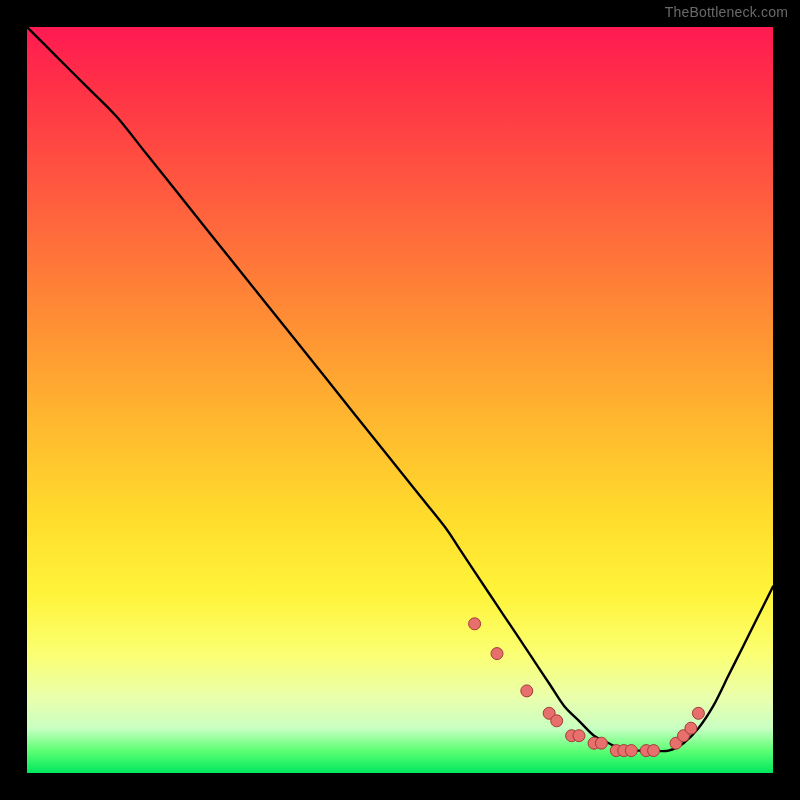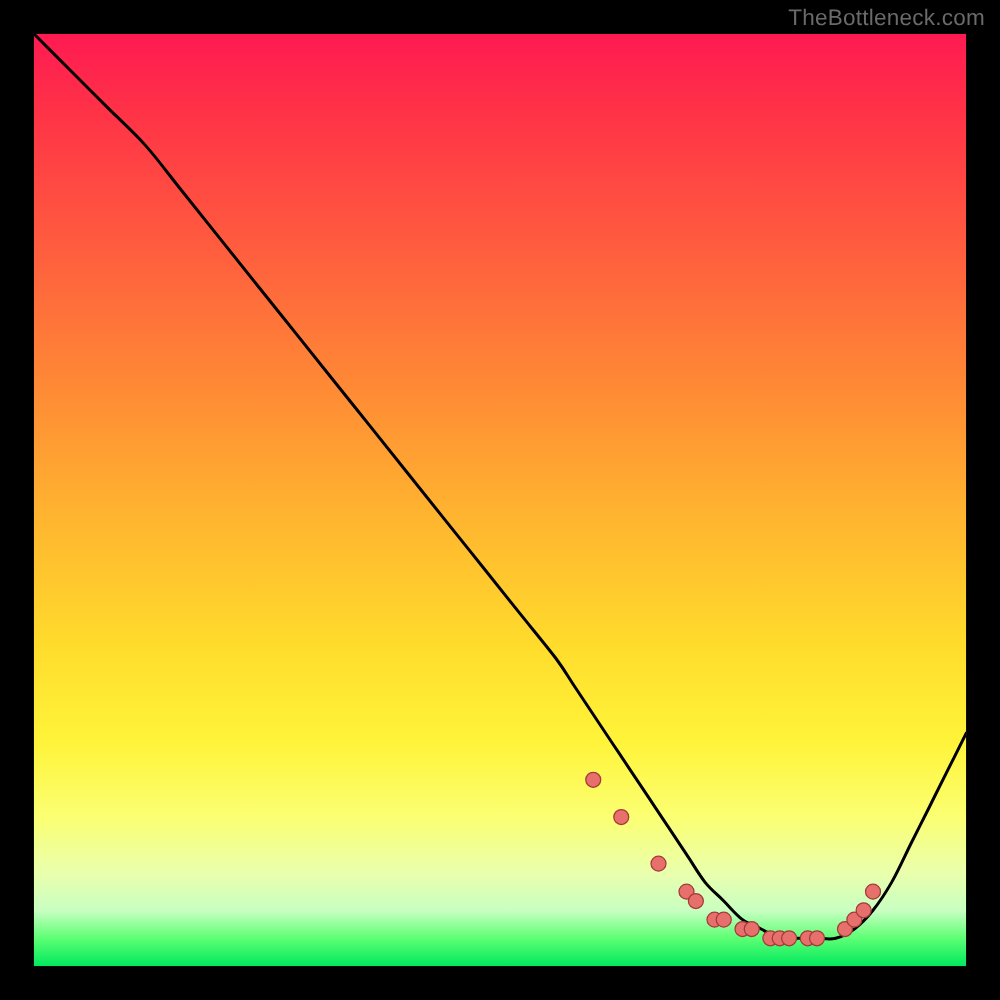--- a/index.html
+++ b/index.html
@@ -49,21 +49,21 @@
     position: absolute;
     inset: 0;
     width: 746px;
     height: 746px;
   }
   .watermark {
     position: absolute;
     top: 4px;
     right: 12px;
     color: #6a6a6a;
-    font-size: 18px;
+    font-size: 14px;
     letter-spacing: 0.2px;
     user-select: none;
   }
 </style>
 </head>
 <body>
 
 <div class="stage">
   <div class="watermark">TheBottleneck.com</div>
 

